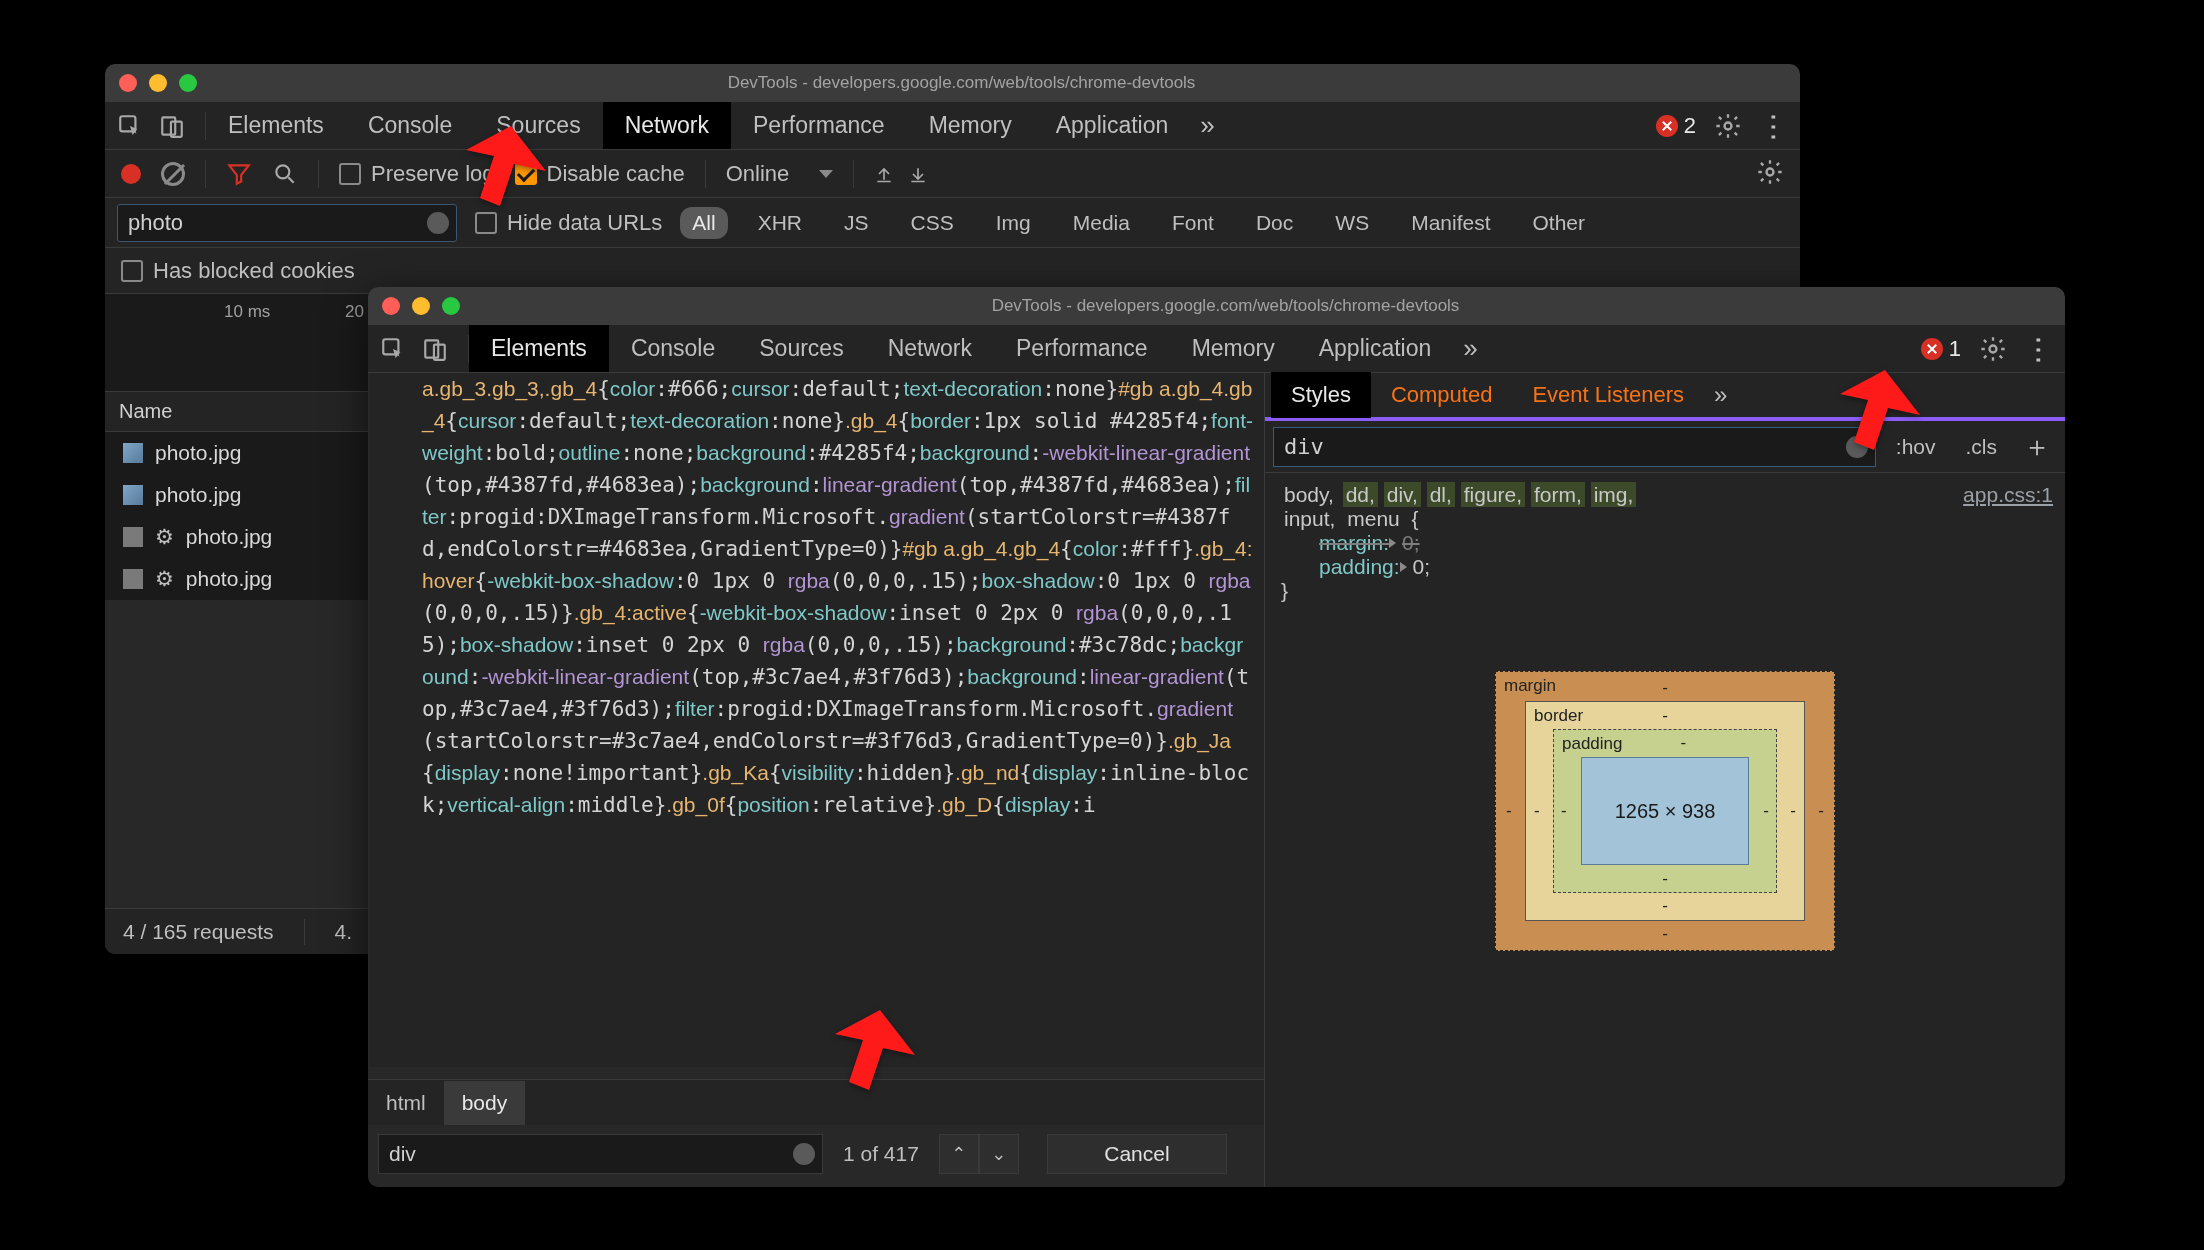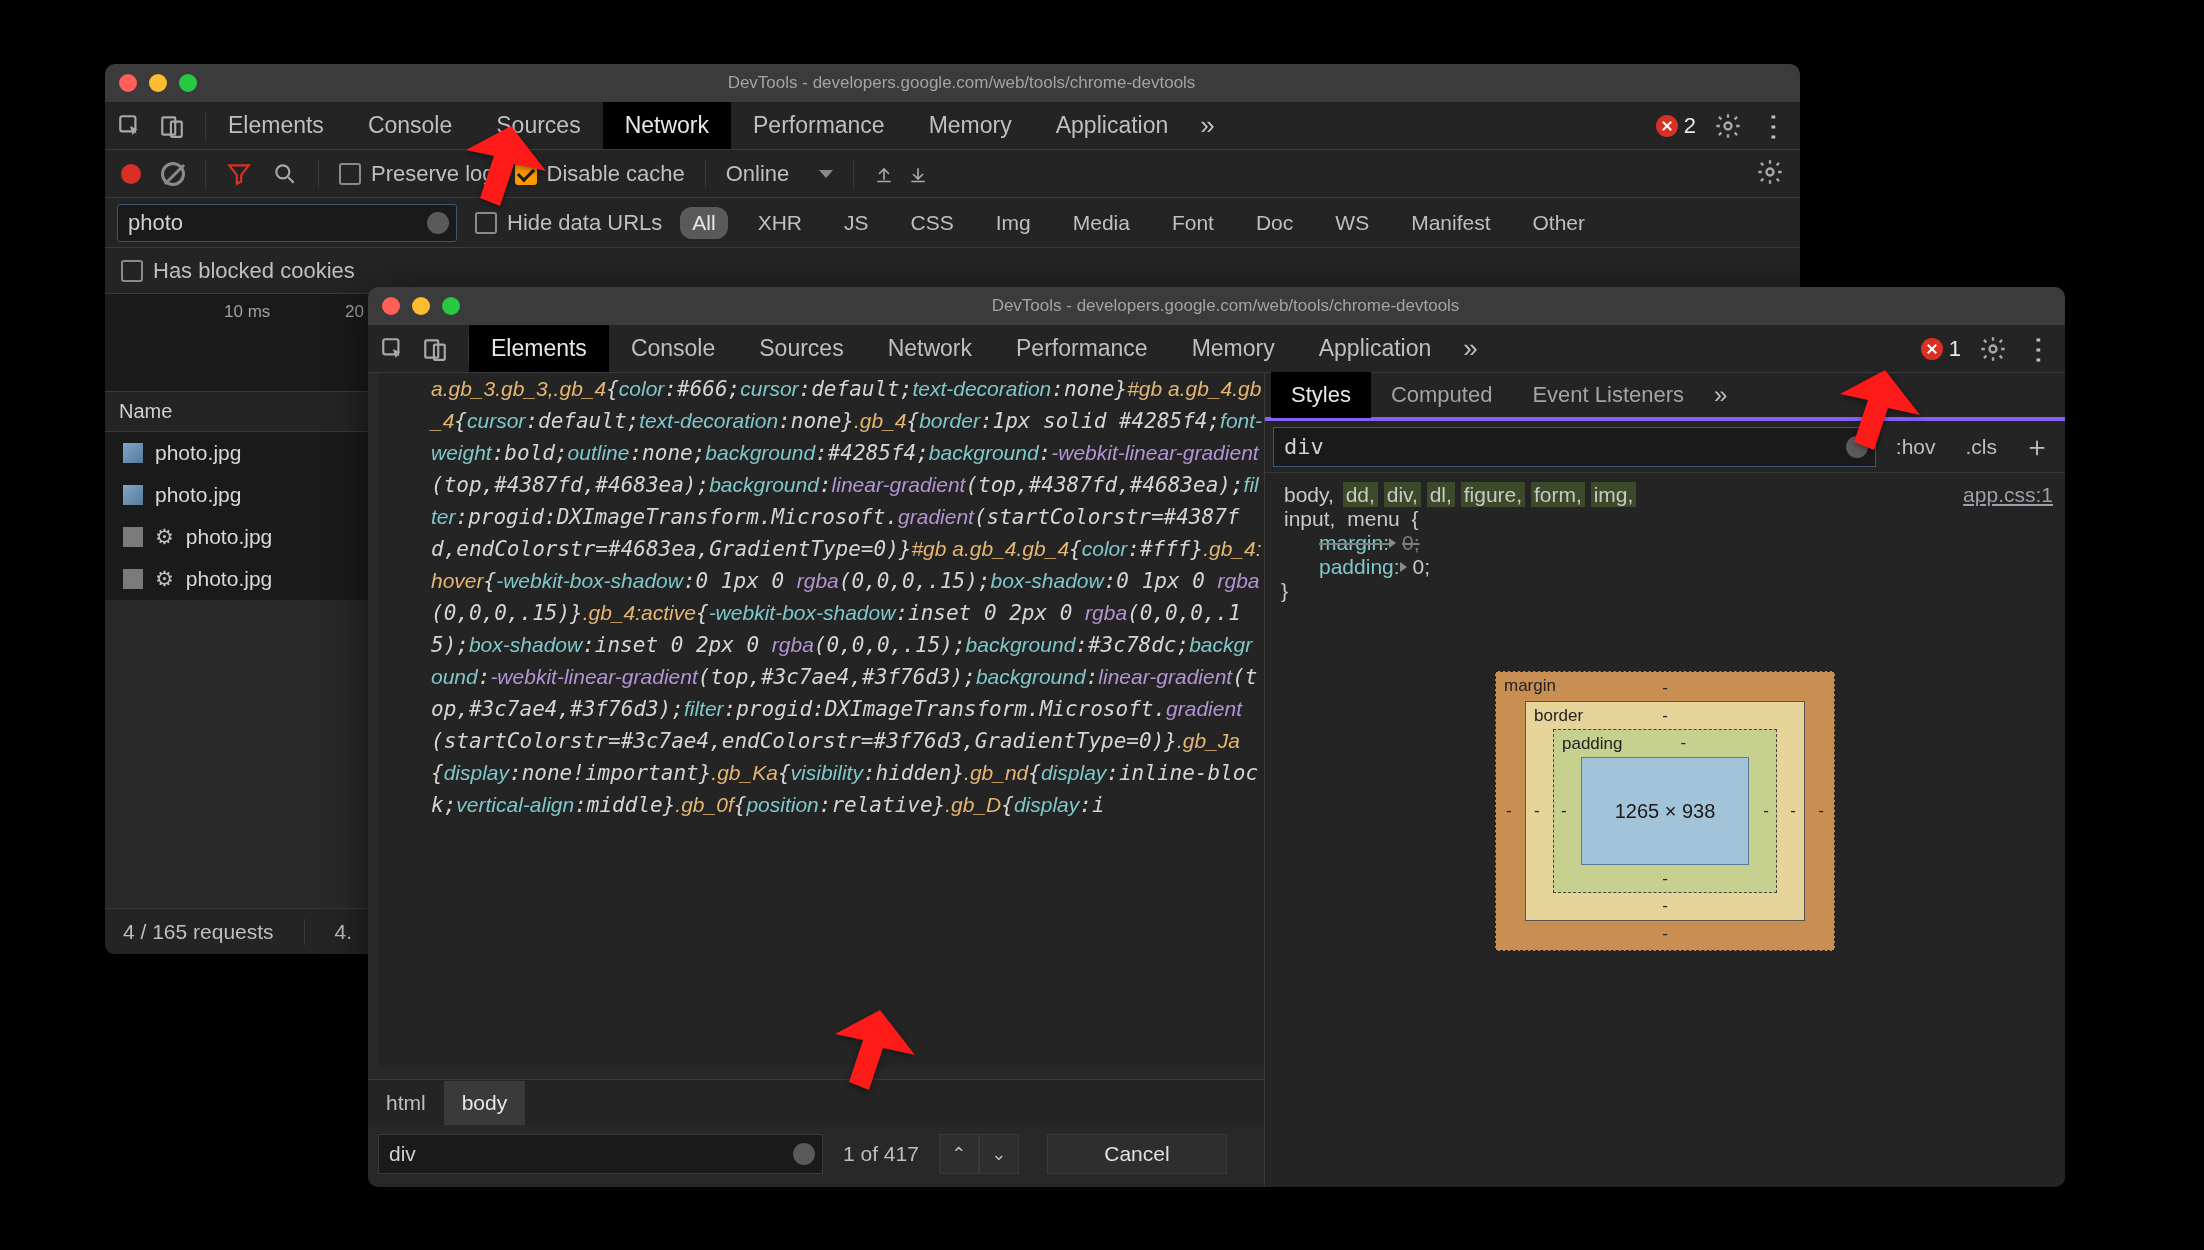--- a/index.html
+++ b/index.html
@@ -60,41 +60,41 @@
 
   .name-hdr { height:40px; background:#242424; border-bottom:1px solid #3a3a3a; color:#d0d0d0; font-size:20px; padding:8px 14px; }
   .filelist { background:#1a1a1a; }
   .filerow { height:42px; display:flex; align-items:center; gap:12px; padding:0 18px; color:#d8d8d8; font-size:21px; }
   .ficn { width:20px; height:20px; background:#7a7a7a; display:inline-block; }
   .ficn.img { background:linear-gradient(135deg,#7fa6c9,#5a7a99); }
   .statusbar { position:absolute; left:0; right:0; bottom:0; height:46px; background:#242424; border-top:1px solid #3a3a3a; display:flex; align-items:center; padding:0 18px; gap:30px; color:#bfbfbf; font-size:21px; }
   .statusbar .sepv{width:1px;height:26px;background:#3a3a3a;}
 
   
-  .codearea { position:absolute; left:11px; top:86px; width:896px; bottom:120px; overflow:hidden; background:#242424; font-family:Menlo,Consolas,monospace; font-size:21px; line-height:31px; padding:0 12px 0 52px; color:#d4d4d4; white-space:pre-wrap; word-break:break-all;font-style:italic; }
+  .codearea { position:absolute; left:2px; top:86px; width:896px; bottom:120px; overflow:hidden; background:#242424; font-family:Menlo,Consolas,monospace; font-size:21px; line-height:31px; padding:0 12px 0 52px; color:#d4d4d4; white-space:pre-wrap; word-break:break-all; }
   .codearea .sel  { color:#e6b56f; }
   .codearea .prop { color:#7fc8c8; }
   .codearea .fn   { color:#b394d4; }
 
   .breadcrumb { position:absolute; left:0; bottom:62px; height:46px; width:896px; background:#242424; border-top:1px solid #3a3a3a; display:flex; align-items:center; }
   .bc { font-size:21px; padding:10px 18px; color:#bfbfbf; }
   .bc.active { background:#3a3a3a; color:#e8e8e8; }
 
   .searchbar2 { position:absolute; left:0; bottom:8px; height:50px; width:896px; display:flex; align-items:center; gap:8px; padding:0 10px; }
   .sb-input { flex:0 0 445px; position:relative; }
   .sb-input input { width:100%; height:40px; background:#1a1a1a; border:1px solid #3a3a3a; color:#d0d0d0; padding:0 36px 0 10px; font-size:21px; }
   .sb-count { color:#bfbfbf; font-size:21px; padding:0 12px; }
   .sb-nav { display:flex; }
   .sb-nav button { width:40px; height:40px; background:#2e2e2e; border:1px solid #3a3a3a; color:#bfbfbf; font-size:18px; }
   .cancel-btn { width:180px; height:40px; background:#2e2e2e; border:1px solid #3a3a3a; color:#e0e0e0; font-size:21px; margin-left:20px; }
 
   
   .styles-panel { position:absolute; left:896px; top:86px; right:0; bottom:0; background:#242424; border-left:1px solid #3a3a3a; }
   .sp-tabs { height:48px; border-bottom:4px solid #8b5cf6; display:flex; align-items:center; padding:0 6px; }
-  .sp-tab { padding:10px 20px; font-size:22px; color:#a3a3a3; cursor:pointer; }
+  .sp-tab { padding:10px 20px; font-size:22px; color:#f97316; cursor:pointer; }
   .sp-tab.active { background:#000; color:#e8e8e8; }
   .sp-filterrow { height:52px; border-bottom:1px solid #3a3a3a; display:flex; align-items:center; padding:0 8px; gap:10px; }
   .sp-filter-wrap { position:relative; flex:1; }
   .sp-filter-wrap input { width:100%; height:40px; background:#1a1a1a; border:1px solid #3a5a7a; color:#d0d0d0; padding:0 36px 0 10px; font-size:22px; font-family:Menlo,monospace; }
   .sp-side { color:#bfbfbf; font-size:21px; padding:0 10px; cursor:pointer; }
   .sp-plus { color:#bfbfbf; font-size:28px; padding:0 6px; }
 
   .rule { padding:10px 16px 18px; font-family:Menlo,monospace; font-size:21px; color:#c8c8c8; position:relative; }
   .rule .selectors span { padding:1px 3px; }
   .rule .hl { background:#3d4a2a; }

